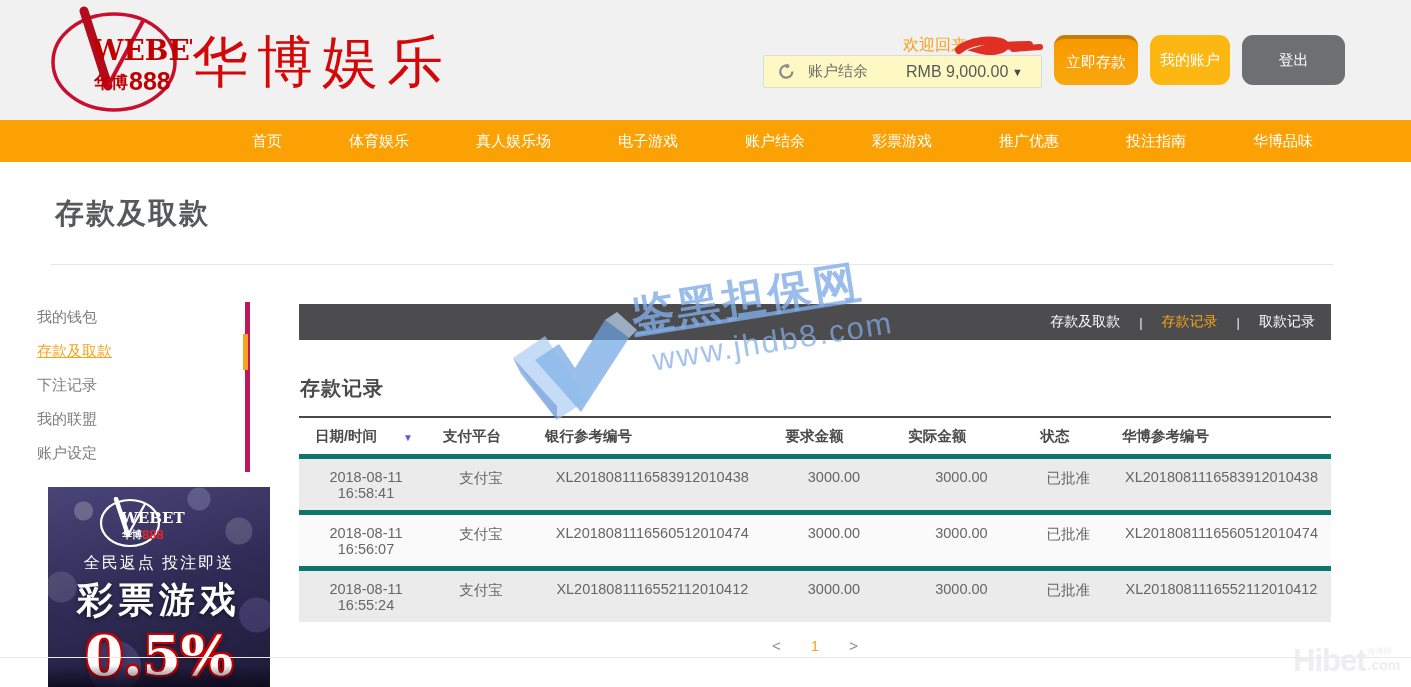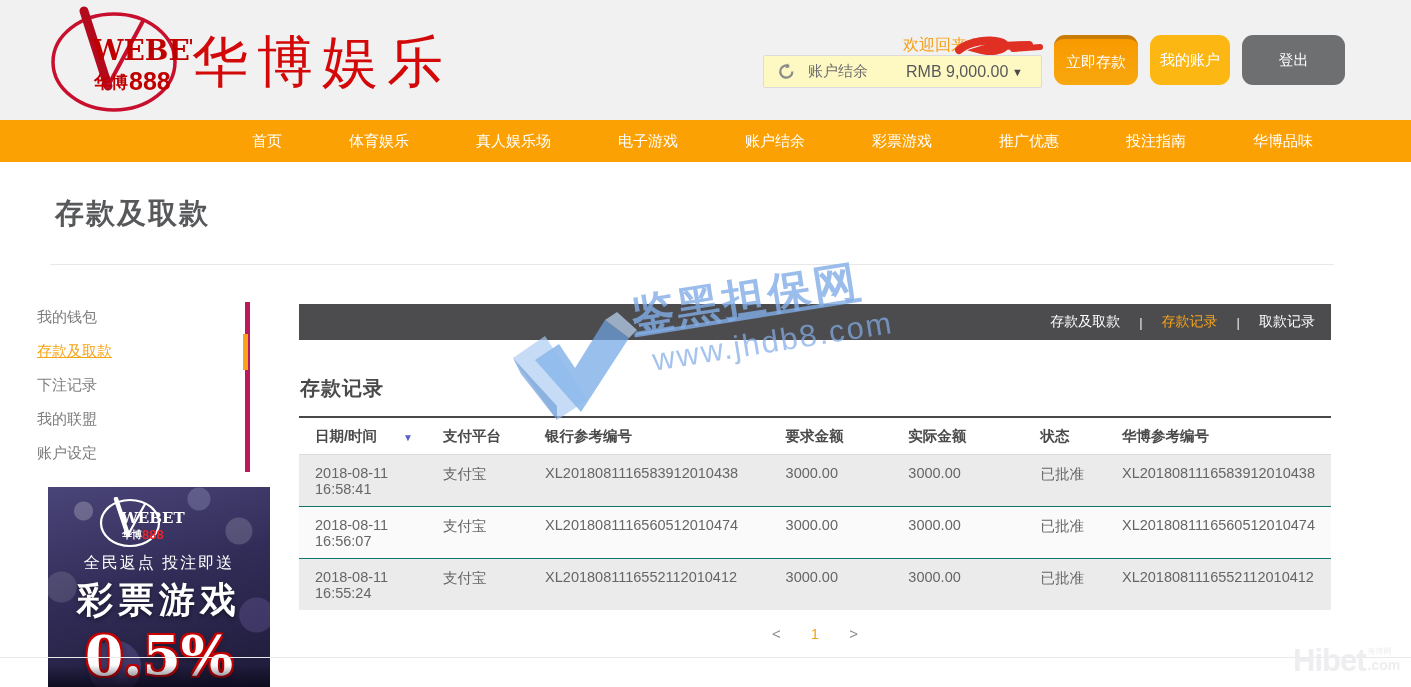--- a/index.html
+++ b/index.html
@@ -61,21 +61,21 @@
   .tabbar a.active { color:#f7a418; }
   .tab-pipe { color:rgba(255,255,255,.9); margin:0 19px; font-size:13px; }
   .section-title { margin-top:35px; margin-left:1px; font-size:20px; font-weight:bold; color:#4a4a4a; letter-spacing:1px; }
 
   table.records { width:100%; border-collapse:collapse; margin-top:14px; border-top:2px solid #48484a; table-layout:fixed; }
   .records th { text-align:left; font-size:14.5px; color:#4a4a4a; font-weight:bold; padding:9px 6px 8px 16px; border-bottom:1px solid #ddd; white-space:nowrap; }
   .records td { font-size:14.5px; color:#666; padding:10px 10px 9px 16px; vertical-align:top; }
   .records tr.r-odd  td { background:#ebebeb; }
   .records tr.r-even td { background:#fafafa; }
   .records td.c-date { background-image:linear-gradient(rgba(0,0,0,.025),rgba(0,0,0,.025)); }
-  .records tbody tr { border-top:1px solid #0f766e; height:51px; }
+  .records tbody tr { border-top:5px solid #0f766e; height:51px;text-align:center; }
   .sort-icon { font-size:10px; color:#5a5fce; margin-left:26px; cursor:pointer; }
 
   .pagination { margin-top:15px; text-align:center; font-size:15px; }
   .pagination span { margin:0 13px; cursor:pointer; }
   .pg-arrow { color:#8a8a8a; }
   .pg-page { color:#f7a418; }
 
   
   .wm-center { position:absolute; left:505px; top:288px; pointer-events:none; }
   .wm-logo { position:absolute; left:0; top:14px; opacity:.78; }

